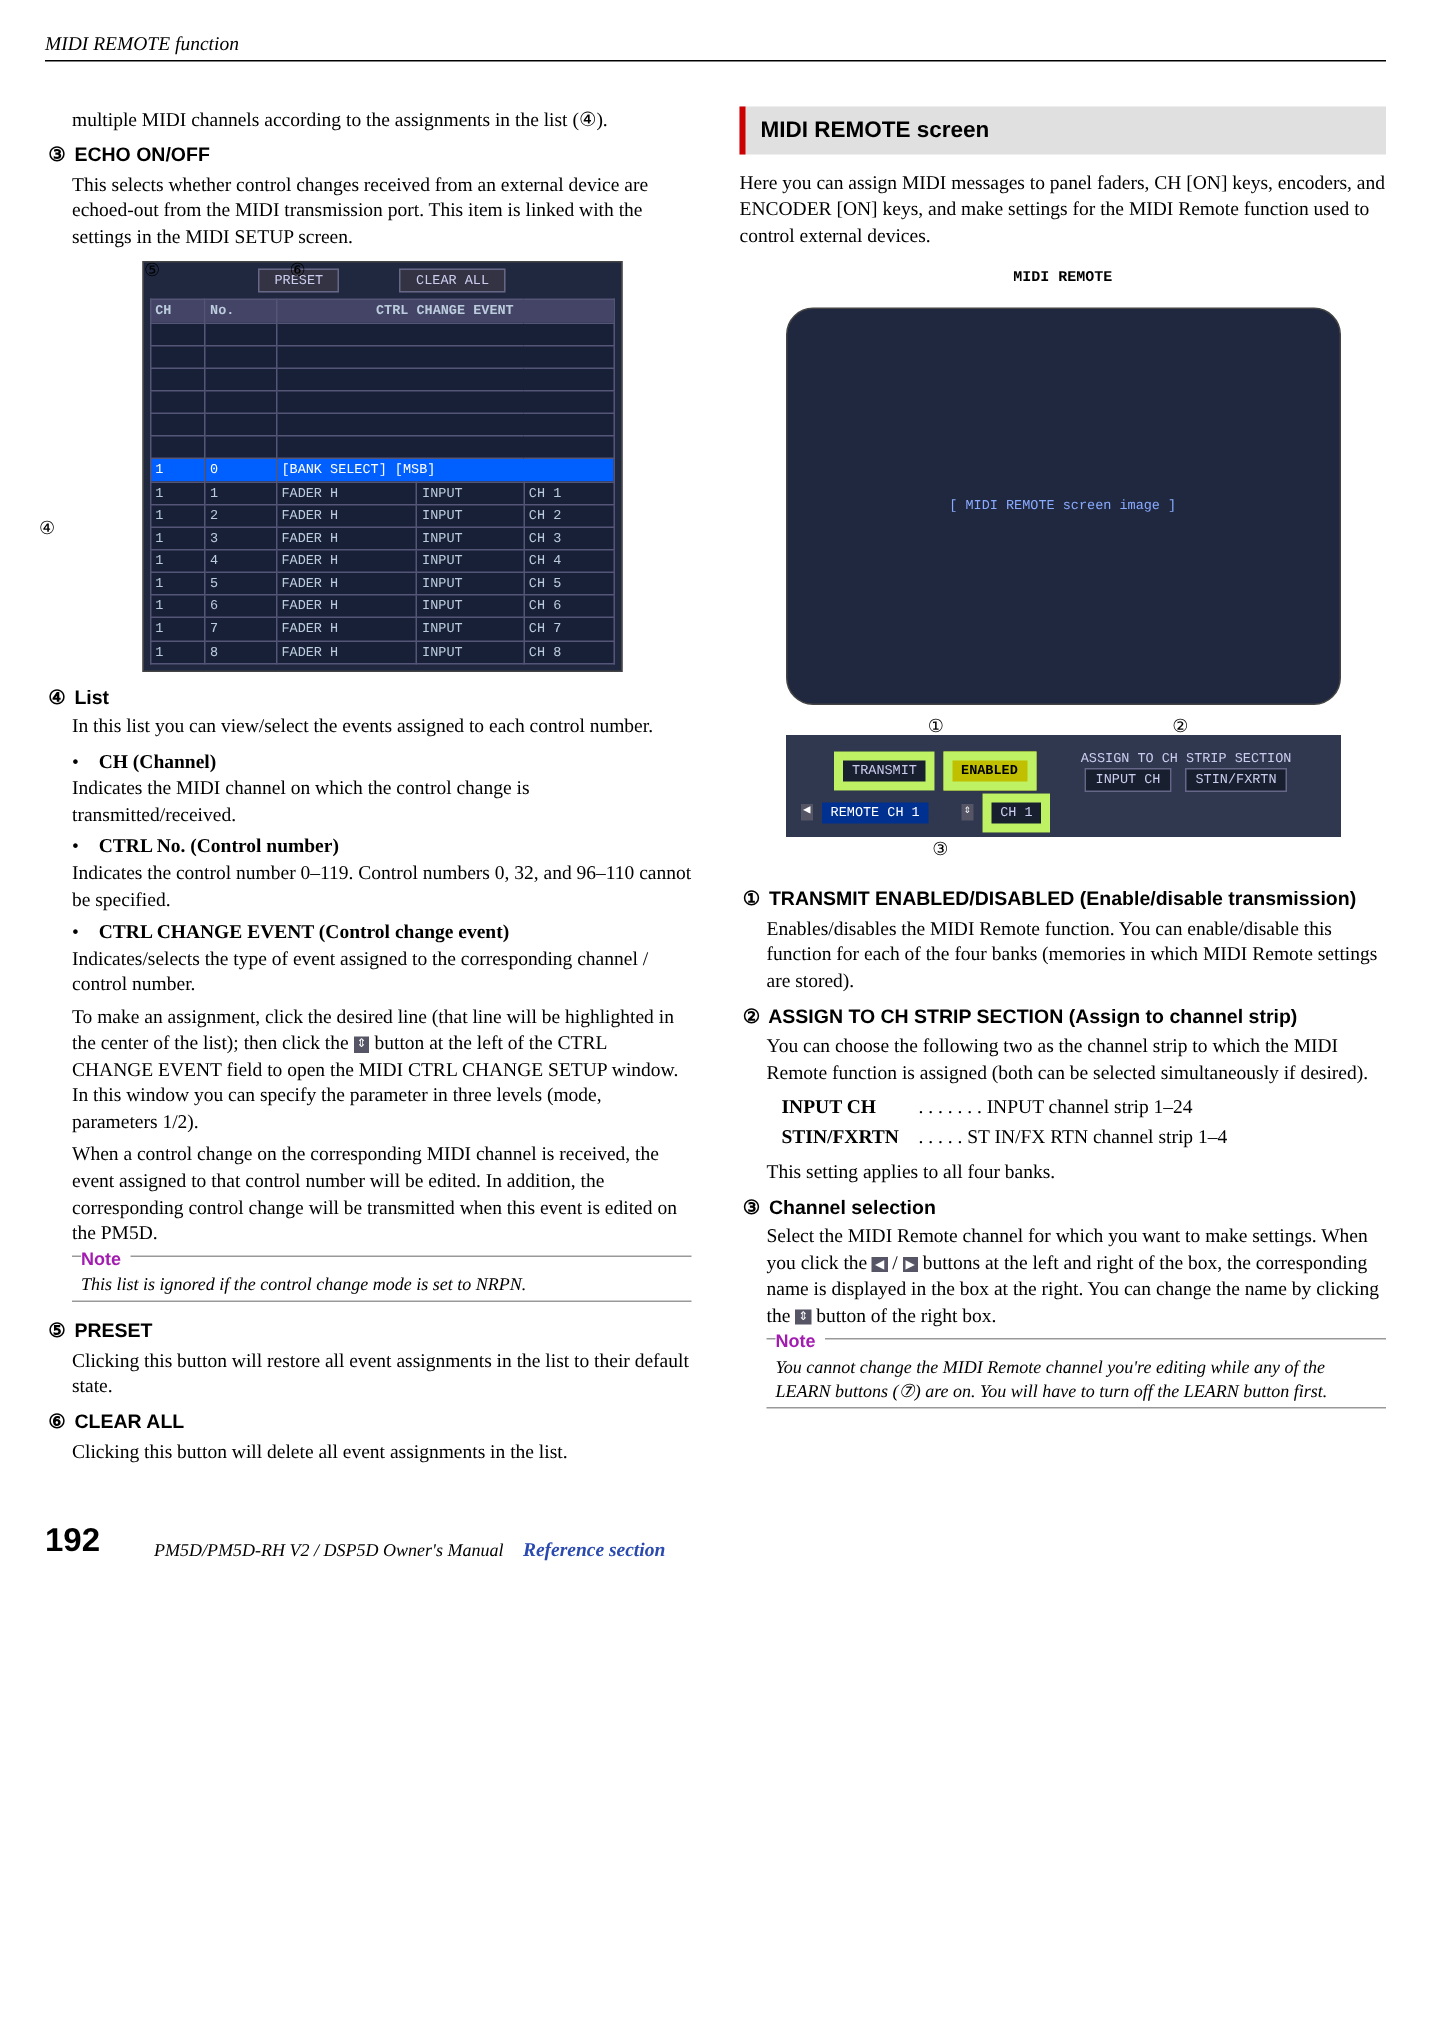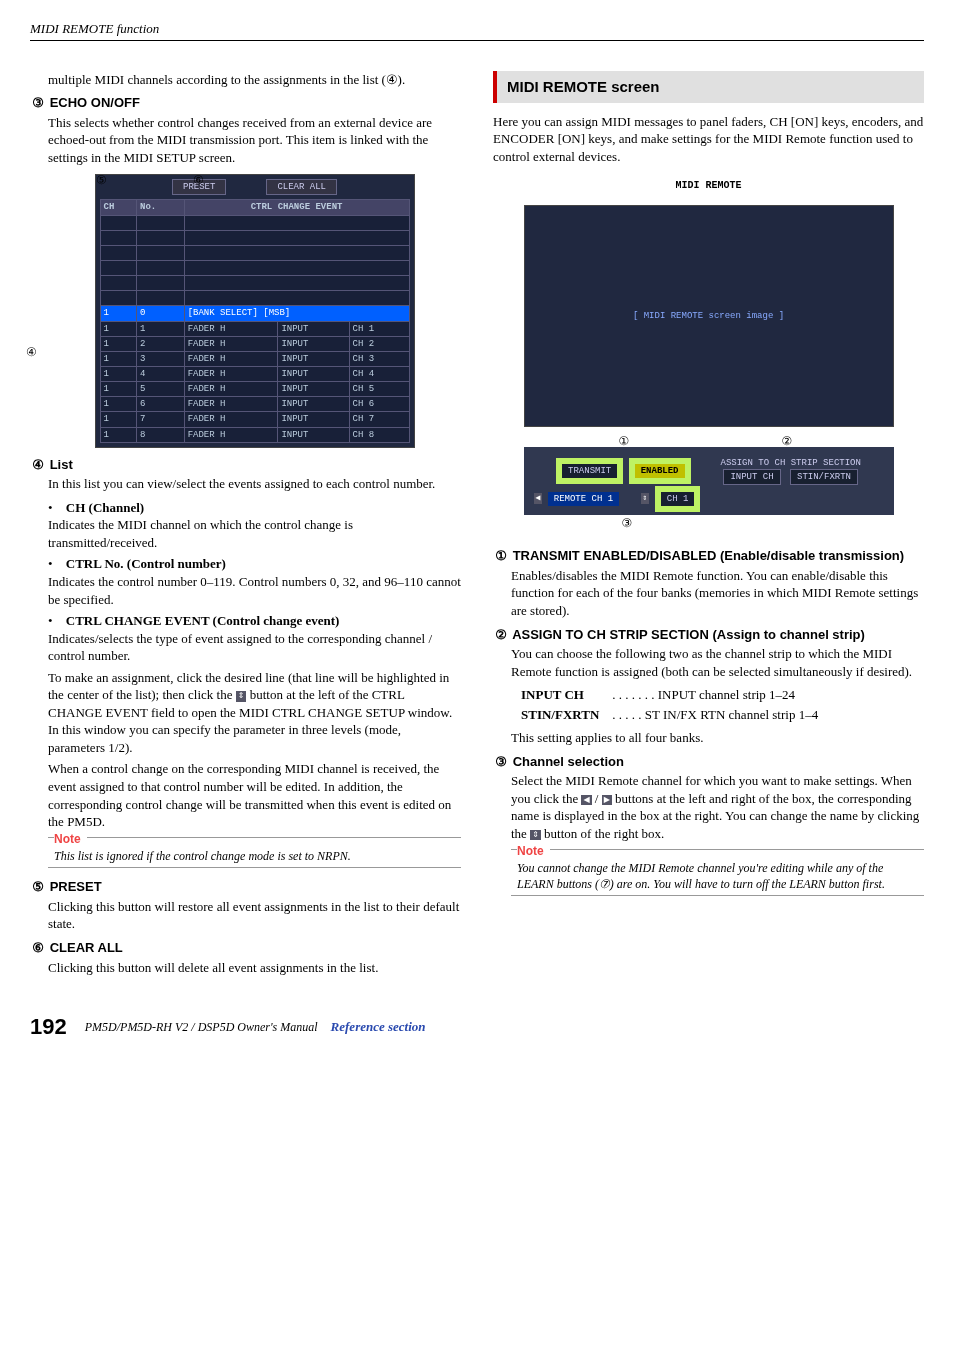--- a/index.html
+++ b/index.html
@@ -58,21 +58,21 @@
     margin-top: 6px;
     margin-bottom: 10px;
     border: 1px solid #999;
     border-left: none;
     border-right: none;
     padding: 3px 6px;
     position: relative;
   }
   .note-label {
     font-family: Arial, Helvetica, sans-serif;
-    color: #ef4444;
+    color: #a21caf;
     font-weight: bold;
     font-size: 12px;
     background: #fff;
     position: relative;
     top: -11px;
     padding-right: 6px;
   }
   .note-text {
     font-style: italic;
     font-size: 12px;
@@ -109,22 +109,22 @@
     padding: 4px;
   }
   .table-ctrl { width: 100%; border-collapse: collapse; }
   .table-ctrl td { border: 1px solid #557; padding: 1px 3px; background: #182038; color: #bcd; white-space: nowrap; }
   .table-ctrl .hdr td { background: #446; font-weight: bold; text-align: left; }
   .table-ctrl .sel td { background: #0060ff; color: #fff; }
   .def-row { margin-left: 28px; margin-bottom: 2px; }
   .def-term { font-weight: bold; display: inline-block; min-width: 88px; }
   .footer-row {
     display: flex;
-    align-items: center;
-    gap: 18px;
+    align-items: flex-end;
+    gap: 36px;
     margin-top: 30px;
   }
   .page-num { font-size: 22px; font-weight: bold; font-family: Arial, sans-serif; }
   .footer-text { font-style: italic; font-size: 12px; }
   .footer-section { font-style: italic; font-weight: bold; color: #2a4aaf; font-size: 13px; }
   .callout-wrap { position: relative; margin-left: 18px; }
   .callout-label {
     position: absolute;
     font-family: Arial, sans-serif;
     font-size: 12px;
@@ -310,21 +310,21 @@
       <span>CLEAR ALL</span>
     </div>
     <p class="body-p">Clicking this button will delete all event assignments in the list.</p>
   </div>
 
   <div class="col">
     <div class="screen-title-bar">MIDI REMOTE screen</div>
     <p class="body-p no-indent">Here you can assign MIDI messages to panel faders, CH [ON] keys, encoders, and ENCODER [ON] keys, and make settings for the MIDI Remote function used to control external devices.</p>
 
     <div style="text-align:center; font-family:Liberation Mono, monospace; font-size:10px; font-weight:bold; margin-top:14px;">MIDI REMOTE</div>
-    <div class="img-placeholder" style="width:370px; height:222px;">
+    <div class="img-placeholder" style="width:370px; height:265px;border-radius:18px;">
       [ MIDI REMOTE screen image ]
     </div>
 
     <div style="position:relative; width:370px; margin:20px auto 4px auto;">
       <span class="callout-label" style="left:95px; top:-14px;">①</span>
       <span class="callout-label" style="left:258px; top:-14px;">②</span>
       <div class="remote-panel">
         <div class="remote-row1">
           <div>
             <span class="pill">TRANSMIT</span>

